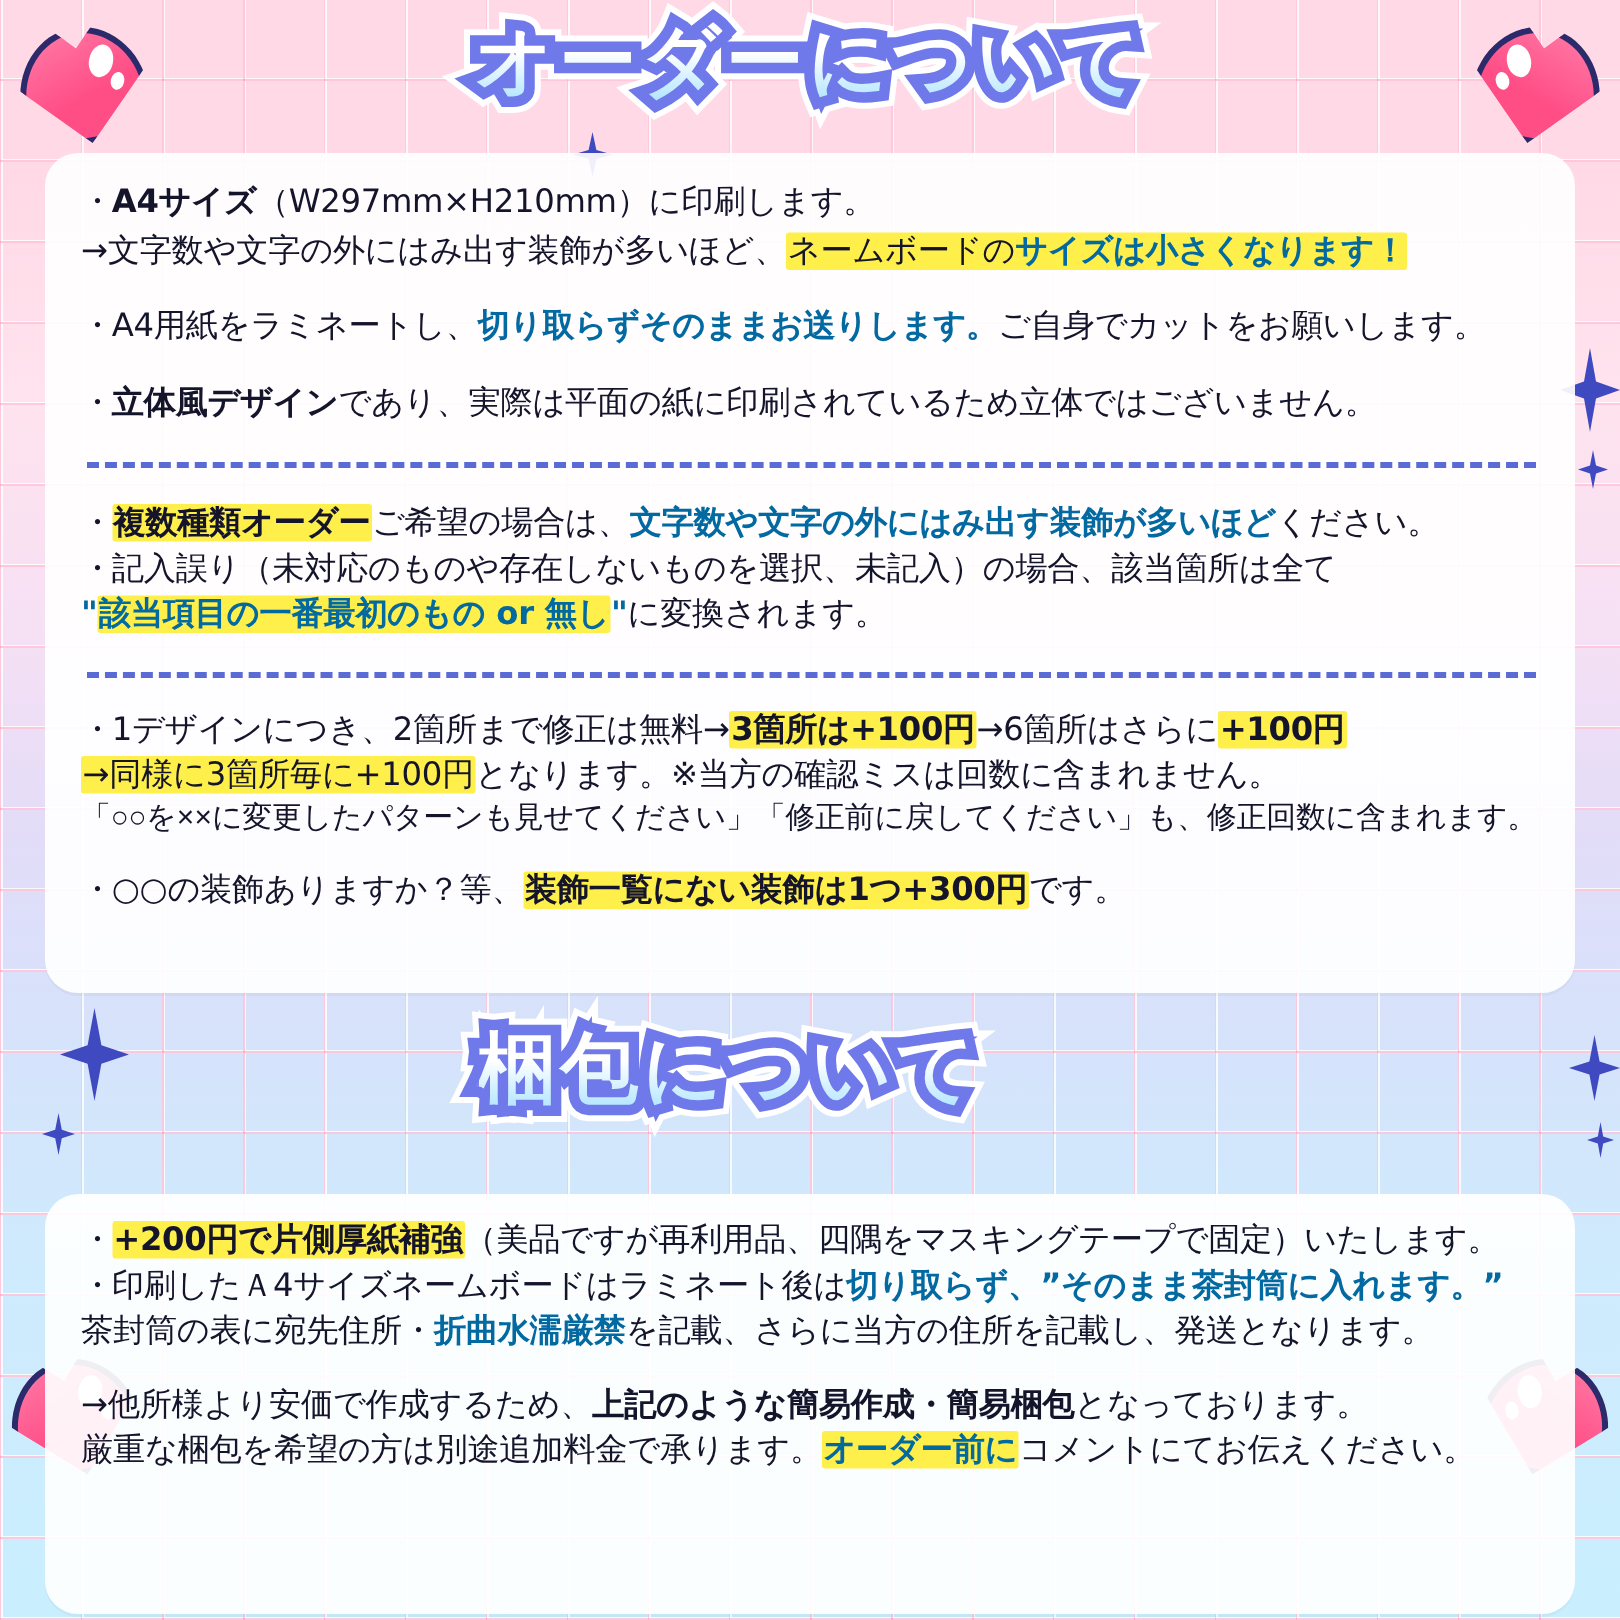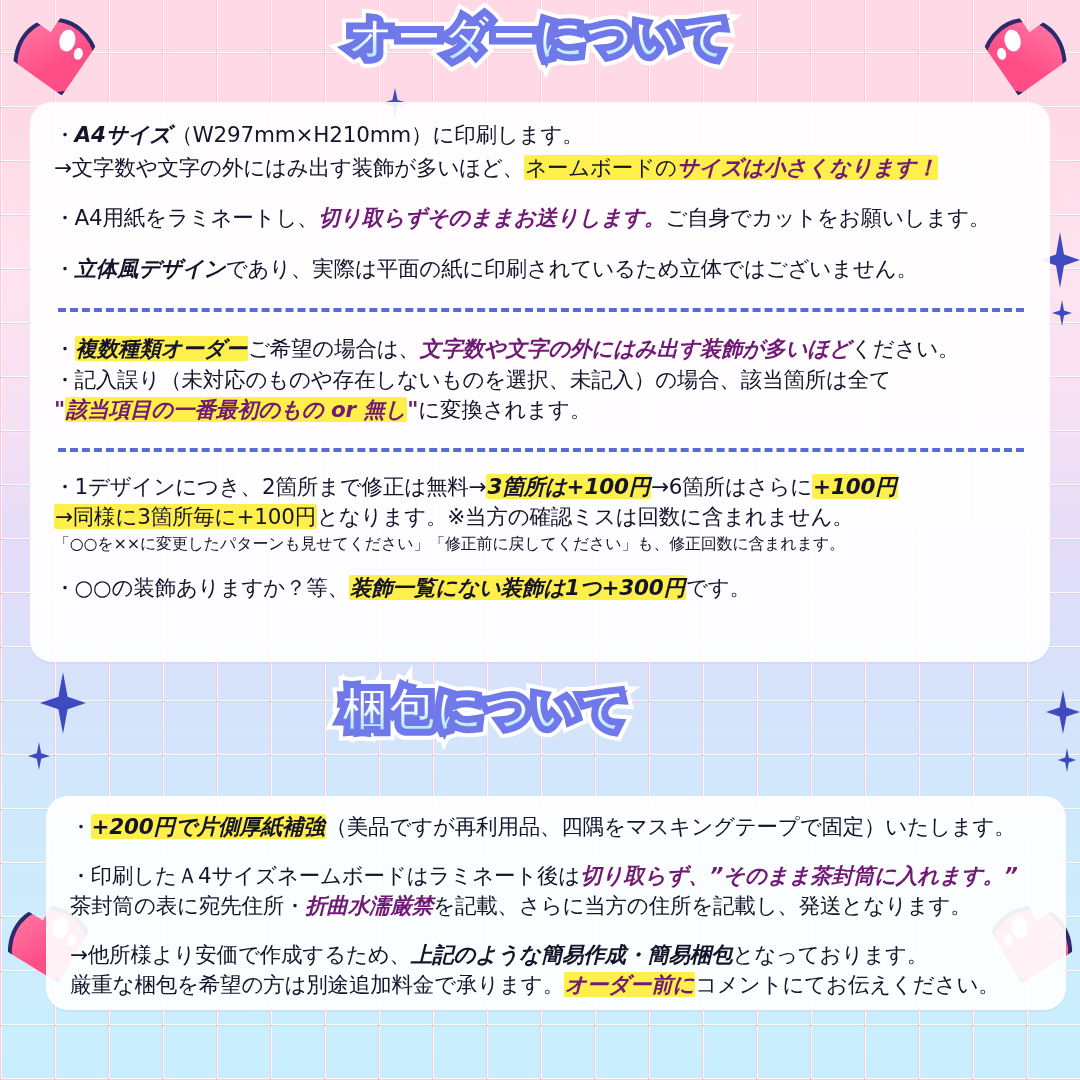--- a/index.html
+++ b/index.html
@@ -84,22 +84,22 @@
   .title-wrap {
     position: relative;
     text-align: center;
   }
   .title-outer {
     position: relative;
     display: inline-block;
   }
   .title-outer .lay {
     font-family: "DejaVu Sans", "Liberation Sans", sans-serif;
-    font-weight: 400;
-    font-size: 44px;
+    font-weight: 700;
+    font-size: 52px;
     letter-spacing: 3px;
     line-height: 1.05;
   }
   .title-outer .lay.back {
     color: #ffffff;
     -webkit-text-stroke: 22px #ffffff;
     paint-order: stroke fill;
   }
   .title-outer .lay.mid {
     position: absolute;
@@ -126,22 +126,22 @@
   }
 
   .line {
     font-family: "DejaVu Sans", "Liberation Sans", sans-serif;
     font-size: 21.5px;
     line-height: 1.42;
     color: #14142b;
     letter-spacing: -0.2px;
     white-space: nowrap;
   }
-  .b { font-weight: bold; font-style: italic; }
-  .red { color: #701a75; font-weight: bold; font-style: italic; }
+  .b { font-weight: bold; }
+  .red { color: #0369a1; font-weight: bold; }
   .hl { background: #ffef4a; padding: 0 1px; border-radius: 2px; }
 
   .dashrule {
     border: none;
     border-top: 4px dashed #5b6bd6;
     margin: 0;
   }
 
   .bullet { letter-spacing: -1px; }
 </style>
@@ -223,45 +223,45 @@
 
       <hr class="dashrule" style="margin:22px 4px 20px 4px;">
 
       <div>
         <div class="line">
           <span class="bullet">・</span>1デザインにつき、2箇所まで修正は無料→<span class="hl b">3箇所は+100円</span>→6箇所はさらに<span class="hl b">+100円</span>
         </div>
         <div class="line">
           <span class="hl">→同様に3箇所毎に+100円</span>となります。※当方の確認ミスは回数に含まれません。
         </div>
-        <div class="line" style="font-size:16px;">
+        <div class="line" style="font-size:20px;font-family:Liberation Mono, monospace;">
           「○○を××に変更したパターンも見せてください」「修正前に戻してください」も、修正回数に含まれます。
         </div>
         <div class="line" style="margin-top:18px;">
           <span class="bullet">・</span>○○の装飾ありますか？等、<span class="hl b">装飾一覧にない装飾は1つ+300円</span>です。
         </div>
       </div>
 
     </div>
   </div>
 
   <div class="title-wrap" style="position:absolute; left:0; top:686px; width:972px;">
     <div class="title-outer">
       <div class="lay back">梱包について</div>
       <div class="lay mid">梱包について</div>
       <div class="lay front">梱包について</div>
     </div>
   </div>
 
-  <div class="panel" style="left:46px; top:796px; width:1020px; height:214px;">
+  <div class="panel" style="left:30px; top:796px; width:1020px; height:280px;">
     <div style="padding:16px 22px 0 24px;">
       <div class="line">
         <span class="bullet">・</span><span class="hl b">+200円で片側厚紙補強</span>（美品ですが再利用品、四隅をマスキングテープで固定）いたします。
       </div>
-      <div class="line" style="margin-top:18px;">
+      <div class="line" style="">
         <span class="bullet">・</span>印刷したＡ4サイズネームボードはラミネート後は<span class="red">切り取らず、”そのまま茶封筒に入れます。”</span>
       </div>
       <div class="line">
         茶封筒の表に宛先住所・<span class="red">折曲水濡厳禁</span>を記載、さらに当方の住所を記載し、発送となります。
       </div>
       <div class="line" style="margin-top:18px;">
         →他所様より安価で作成するため、<span class="b">上記のような簡易作成・簡易梱包</span>となっております。
       </div>
       <div class="line">
         厳重な梱包を希望の方は別途追加料金で承ります。<span class="hl red">オーダー前に</span>コメントにてお伝えください。

